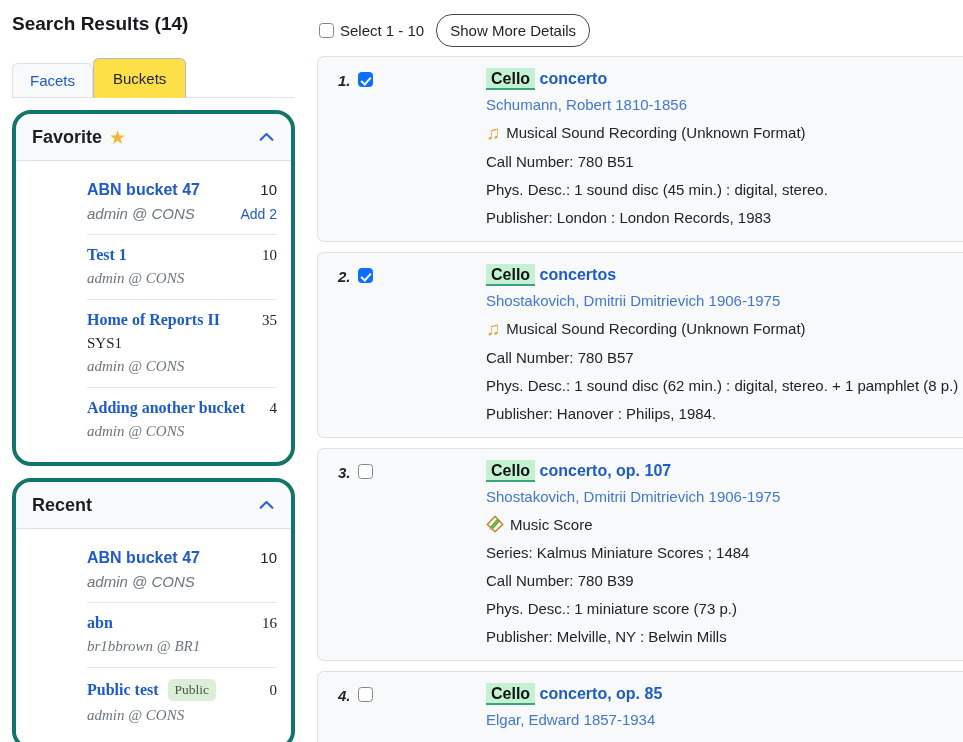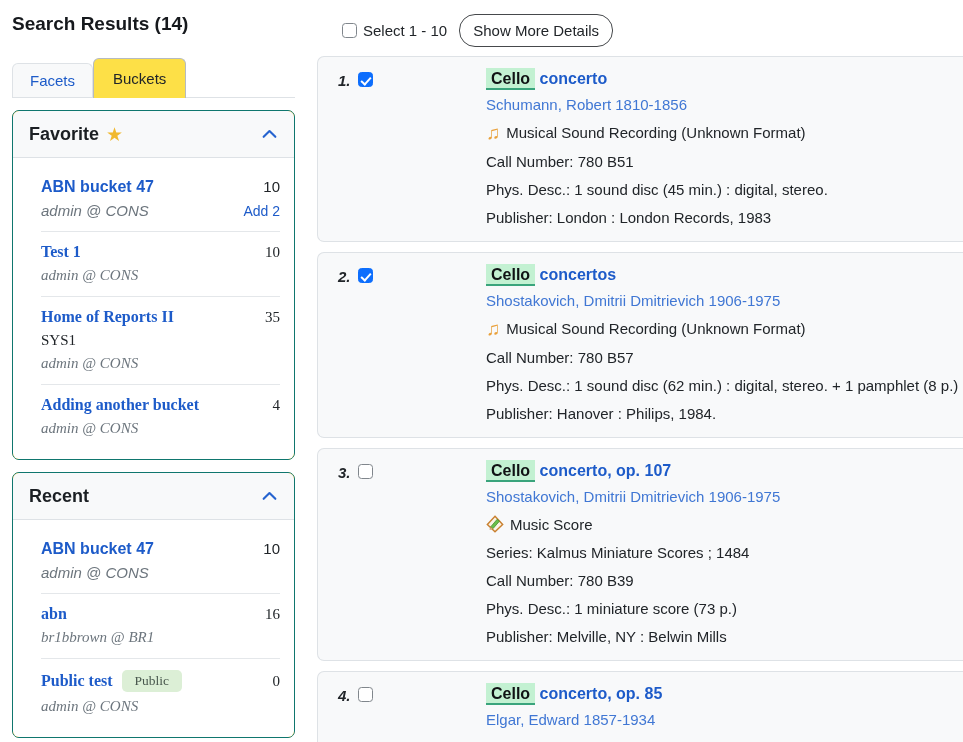--- a/index.html
+++ b/index.html
@@ -10,43 +10,43 @@
   
   .sidebar { width:283px; flex:none; }
   .page-title { font-size:19px; font-weight:700; color:#16191d; margin:1px 0 22px 0; }
 
   .tabs { display:flex; align-items:flex-end; border-bottom:1px solid #dee2e6; }
   .tab { font-size:15px; padding:8px 17px; border:1px solid #dee2e6; border-bottom:none;
     border-radius:6px 6px 0 0; background:#f8f9fa; color:#1d5bc9; cursor:pointer; position:relative; }
   .tab.active { background:#fde047; color:#212529; border-color:#b6bbc0; padding:11px 19px;
     bottom:-1px; z-index:2; }
 
-  .bucket-card { border:1px solid #0f766e; border-radius:7px; margin-top:12px; overflow:hidden; background:#eab308; }
+  .bucket-card { border:4px solid #0f766e; border-radius:19px; margin-top:12px; overflow:hidden; background:#eab308; }
   .bucket-head { background:#f8f9fa; border-bottom:1px solid #dee2e6; padding:13px 16px 12px 16px;
     display:flex; align-items:center; justify-content:space-between; cursor:pointer; }
   .bucket-head-title { font-size:18px; font-weight:700; color:#1b1f23; display:flex; align-items:center; gap:7px; }
   .star { color:#f1b92e; font-size:19px; line-height:1; }
   .chevron { display:flex; align-items:center; }
   .bucket-body { padding:9px 14px 10px 28px; background:#fff; }
-  .bucket-item { padding:11px 0 12px 0; }
+  .bucket-item { padding:11px 0 12px 0;margin-left:43px; }
   .bucket-item + .bucket-item { border-top:1px solid #e4e7ea;font-family:Liberation Serif, serif; }
   .b-row { display:flex; align-items:baseline; justify-content:space-between; gap:8px; }
   .b-left { display:flex; align-items:center; gap:9px; min-width:0; }
   .b-name { font-size:16px; font-weight:700; color:#1d5bc9; text-decoration:none; cursor:pointer; }
   .b-count { font-size:15px; color:#212529; }
   .b-org { font-size:15px; color:#212529; margin-top:6px; }
   .b-sub { display:flex; justify-content:space-between; align-items:baseline; margin-top:6px; }
   .b-owner { font-size:15px; font-style:italic; color:#6c757d; }
   .b-action { font-size:14px; color:#1d5bc9; cursor:pointer; }
-  .badge-public { font-size:13.5px; background:#dcefd6; color:#49584e; padding:3px 13px; border-radius:5px; }
+  .badge-public { font-size:13.5px; background:#dcefd6; color:#49584e; padding:3px 7px; border-radius:5px; }
 
   
   .main { width:700px; flex:none; }
   .toolbar { display:flex; align-items:center; gap:12px; margin:2px 0 9px 2px; }
-  .select-wrap { display:flex; align-items:center; gap:6px;margin-left:23px; }
+  .select-wrap { display:flex; align-items:center; gap:6px; }
   .select-label { font-size:15px; }
   .btn-details { font-size:15px; background:#fff; color:#212529; border:1px solid #46494c;
     border-radius:16px; padding:7px 13px; cursor:pointer; }
 
   .cb { width:15px; height:15px; border:1px solid #80868c; border-radius:3.5px; background:#fff;
     display:inline-block; position:relative; cursor:pointer; flex:none; }
   .cb.checked { background:#0d6efd; border-color:#0d6efd; }
   .cb.checked::after { content:""; position:absolute; left:4.5px; top:1.5px; width:4px; height:8px;
     border:solid #fff; border-width:0 2px 2px 0; transform:rotate(42deg); }
 

